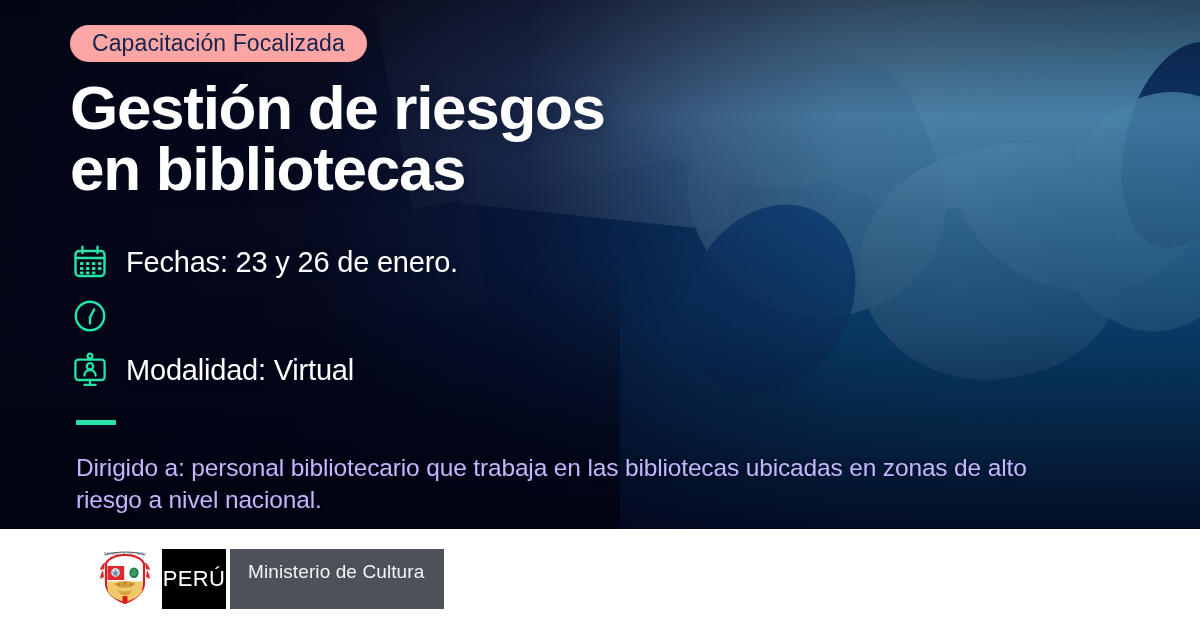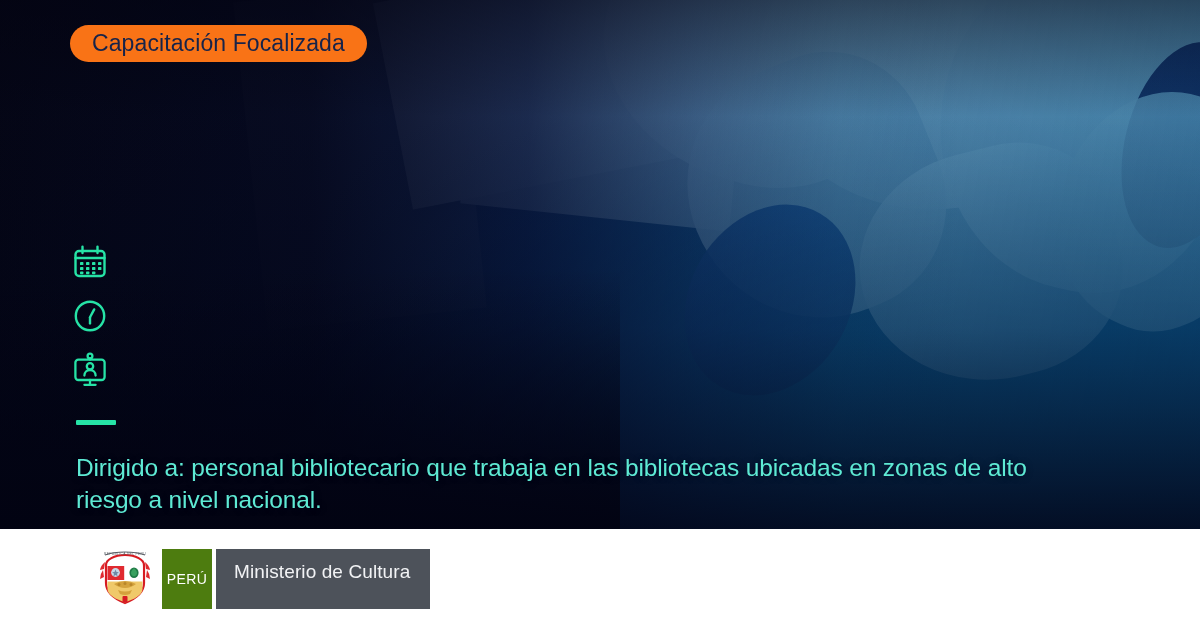--- a/index.html
+++ b/index.html
@@ -120,21 +120,21 @@
 
   
   .content { position:absolute; left:0; top:0; width:1200px; height:529px; }
 
   .badge {
     position:absolute; left:70px; top:25px;
     height:37px;
     display:inline-flex; align-items:center;
     padding:0 22px;
     border-radius:19px;
-    background:#f97316;
+    background:#fca5a5;
     color:#16234a;
     font-size:23px;
     font-weight:400;
     letter-spacing:.1px;
     white-space:nowrap;
   }
 
   .title {
     position:absolute; left:70px; top:78px;
     width:720px;
@@ -172,21 +172,21 @@
   .divider {
     position:absolute; left:76px; top:420px;
     width:40px; height:5px;
     background:#26e3a6;
     border-radius:1px;
   }
 
   .audience {
     position:absolute; left:76px; top:452px;
     width:1020px;
-    color:#5eead4;
+    color:#c4b5fd;
     font-size:24.5px;
     line-height:1.32;
     font-weight:400;
     letter-spacing:-.15px;
     text-shadow:0 1px 6px rgba(0,8,25,.55);
   }
 
   
   .footer {
     position:absolute; left:0; top:529px;
@@ -196,24 +196,24 @@
   }
 
   
   .gob-lockup {
     position:absolute; left:96px; top:20px;
     display:flex; align-items:stretch; height:60px;
   }
   .coat { width:58px; height:60px; margin-right:8px; flex:0 0 58px; }
   .coat svg { display:block; }
   .peru-block {
-    width:50px;
-    background:#4d7c0f;
+    width:64px;
+    background:#000000;
     display:flex; align-items:center; justify-content:center;
-    color:#ffffff; font-size:14px; letter-spacing:.4px;
+    color:#ffffff; font-size:22px; letter-spacing:.4px;
   }
   .minis-block {
     background:#4d525a;
     display:flex; align-items:center;
     padding:0 20px 14px 18px;
     margin-left:4px;
     color:#f2f3f5; font-size:19px; letter-spacing:.1px; white-space:nowrap;
   }
 </style>
 </head>
@@ -241,20 +241,24 @@
     <div class="tint"></div>
     <div class="tint2"></div>
     <div class="scrim"></div>
     <div class="scrim-v"></div>
     <div class="scrim-bottom"></div>
 
     <div class="content">
 
       <div class="badge">Capacitación Focalizada</div>
 
+      <h1 class="title">
+        <span class="ln">Gestión de riesgos</span>
+        <span class="ln">en bibliotecas</span>
+      </h1>
 
       <div class="info-list">
 
         <div class="info-row">
           <span class="info-icon">
             <svg width="36" height="36" viewBox="0 0 36 36" fill="none" stroke="#26e3a6" stroke-width="2.4" stroke-linecap="round">
               <rect x="3.5" y="7" width="29" height="25" rx="3.5"></rect>
               <line x1="10.5" y1="2.8" x2="10.5" y2="9"></line>
               <line x1="25.5" y1="2.8" x2="25.5" y2="9"></line>
               <line x1="3.5" y1="14" x2="32.5" y2="14"></line>
@@ -266,20 +270,21 @@
                 <rect x="8" y="23" width="3.4" height="3.1" rx=".7"></rect>
                 <rect x="14" y="23" width="3.4" height="3.1" rx=".7"></rect>
                 <rect x="20" y="23" width="3.4" height="3.1" rx=".7"></rect>
                 <rect x="26" y="23" width="3.4" height="3.1" rx=".7"></rect>
                 <rect x="8" y="27.6" width="3.4" height="2.6" rx=".7"></rect>
                 <rect x="14" y="27.6" width="3.4" height="2.6" rx=".7"></rect>
                 <rect x="20" y="27.6" width="3.4" height="2.6" rx=".7"></rect>
               </g>
             </svg>
           </span>
+          <span class="info-text">Fechas: 23 y 26 de enero.</span>
         </div>
 
         <div class="info-row">
           <span class="info-icon">
             <svg width="36" height="36" viewBox="0 0 36 36" fill="none" stroke="#26e3a6" stroke-width="2.4" stroke-linecap="round">
               <circle cx="18" cy="18" r="14.2"></circle>
               <path d="M18 19.6 V 25.4"></path>
               <path d="M18 19.2 L 22.2 11.4"></path>
             </svg>
           </span>
@@ -290,20 +295,21 @@
             <svg width="36" height="36" viewBox="0 0 36 36" fill="none" stroke="#26e3a6" stroke-width="2.3" stroke-linecap="round" stroke-linejoin="round">
               <rect x="3.4" y="7.6" width="29.2" height="20.4" rx="3"></rect>
               <circle cx="18" cy="4" r="2.4"></circle>
               <path d="M18 6.4 V 7.6"></path>
               <circle cx="18" cy="14.3" r="3.2"></circle>
               <path d="M12.4 23.6 c0-3.4 2.5-5.6 5.6-5.6 s5.6 2.2 5.6 5.6"></path>
               <path d="M18 28 V 32.4"></path>
               <path d="M12.4 32.8 H 23.6"></path>
             </svg>
           </span>
+          <span class="info-text">Modalidad: Virtual</span>
         </div>
 
       </div>
 
       <div class="divider"></div>
 
       <p class="audience">Dirigido a: personal bibliotecario que trabaja en las bibliotecas ubicadas en zonas de alto riesgo a nivel nacional.</p>
     </div>
   </div>
 

